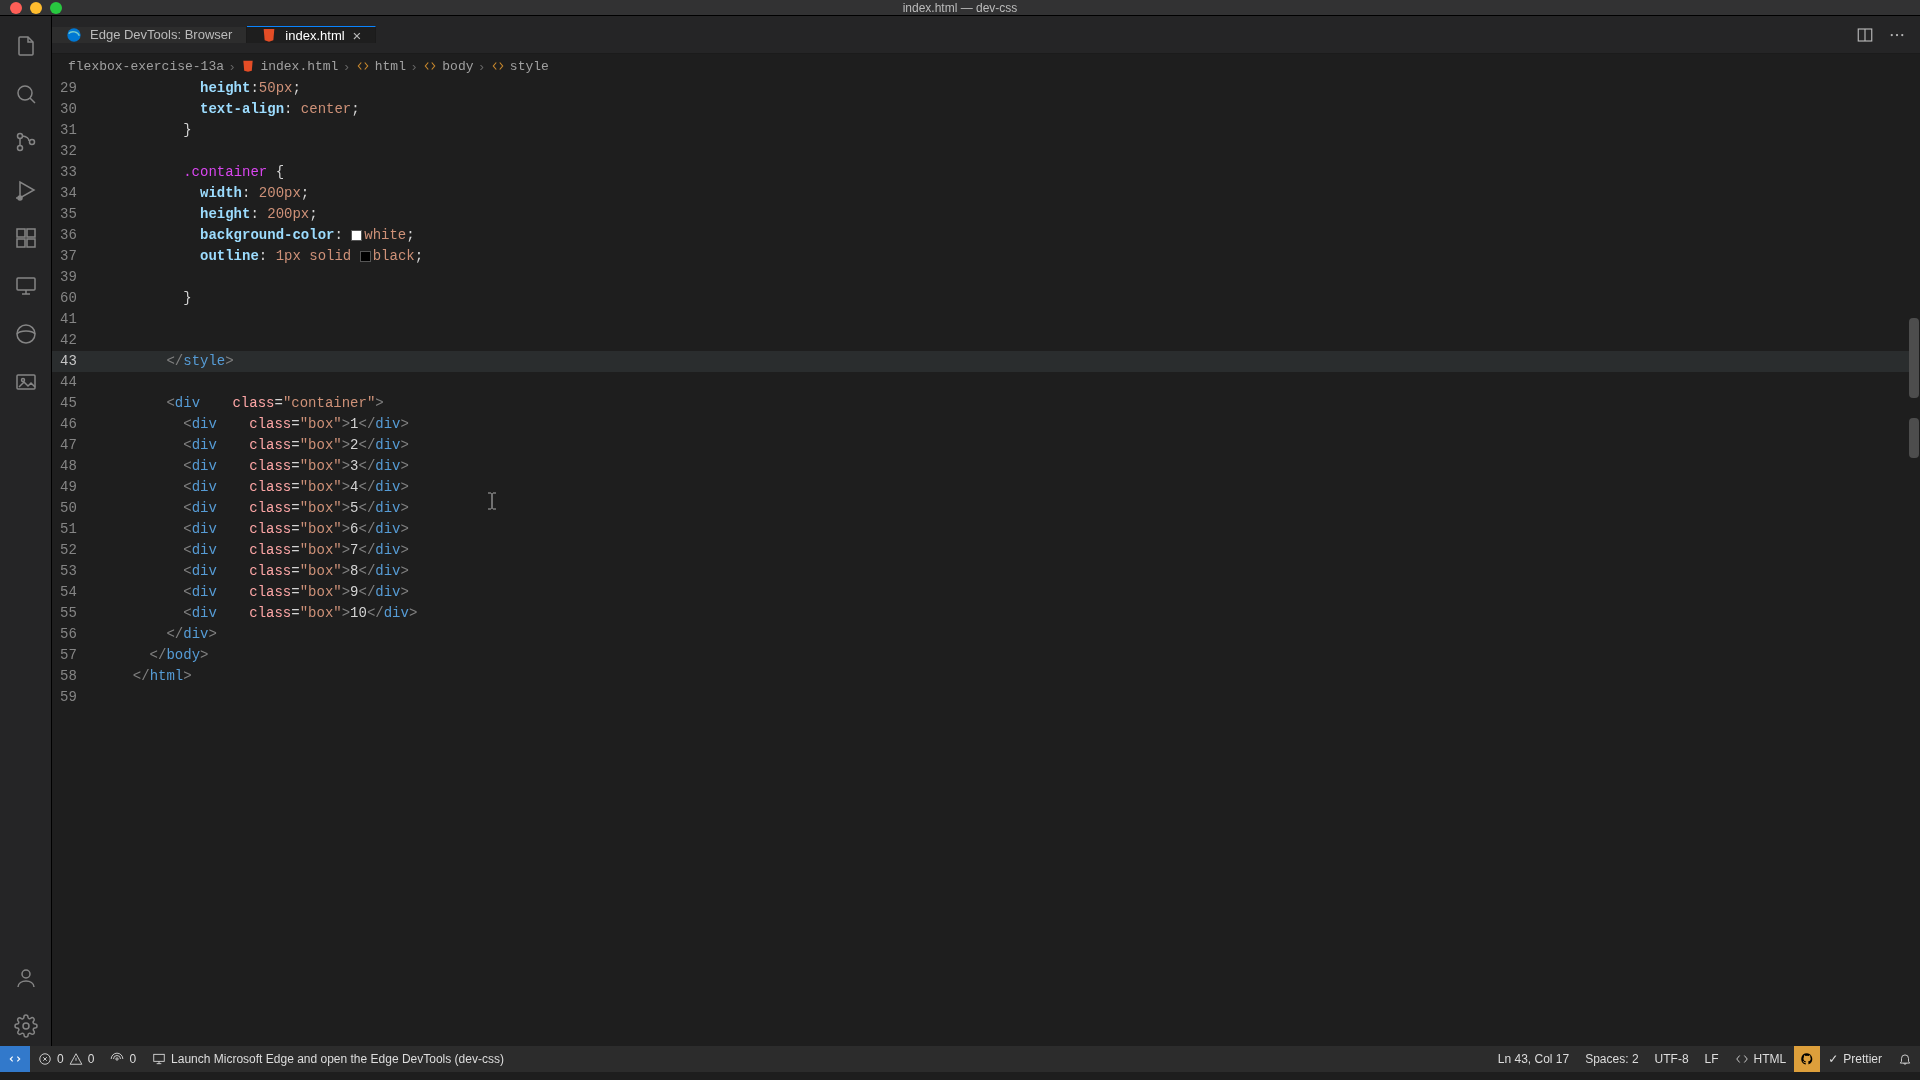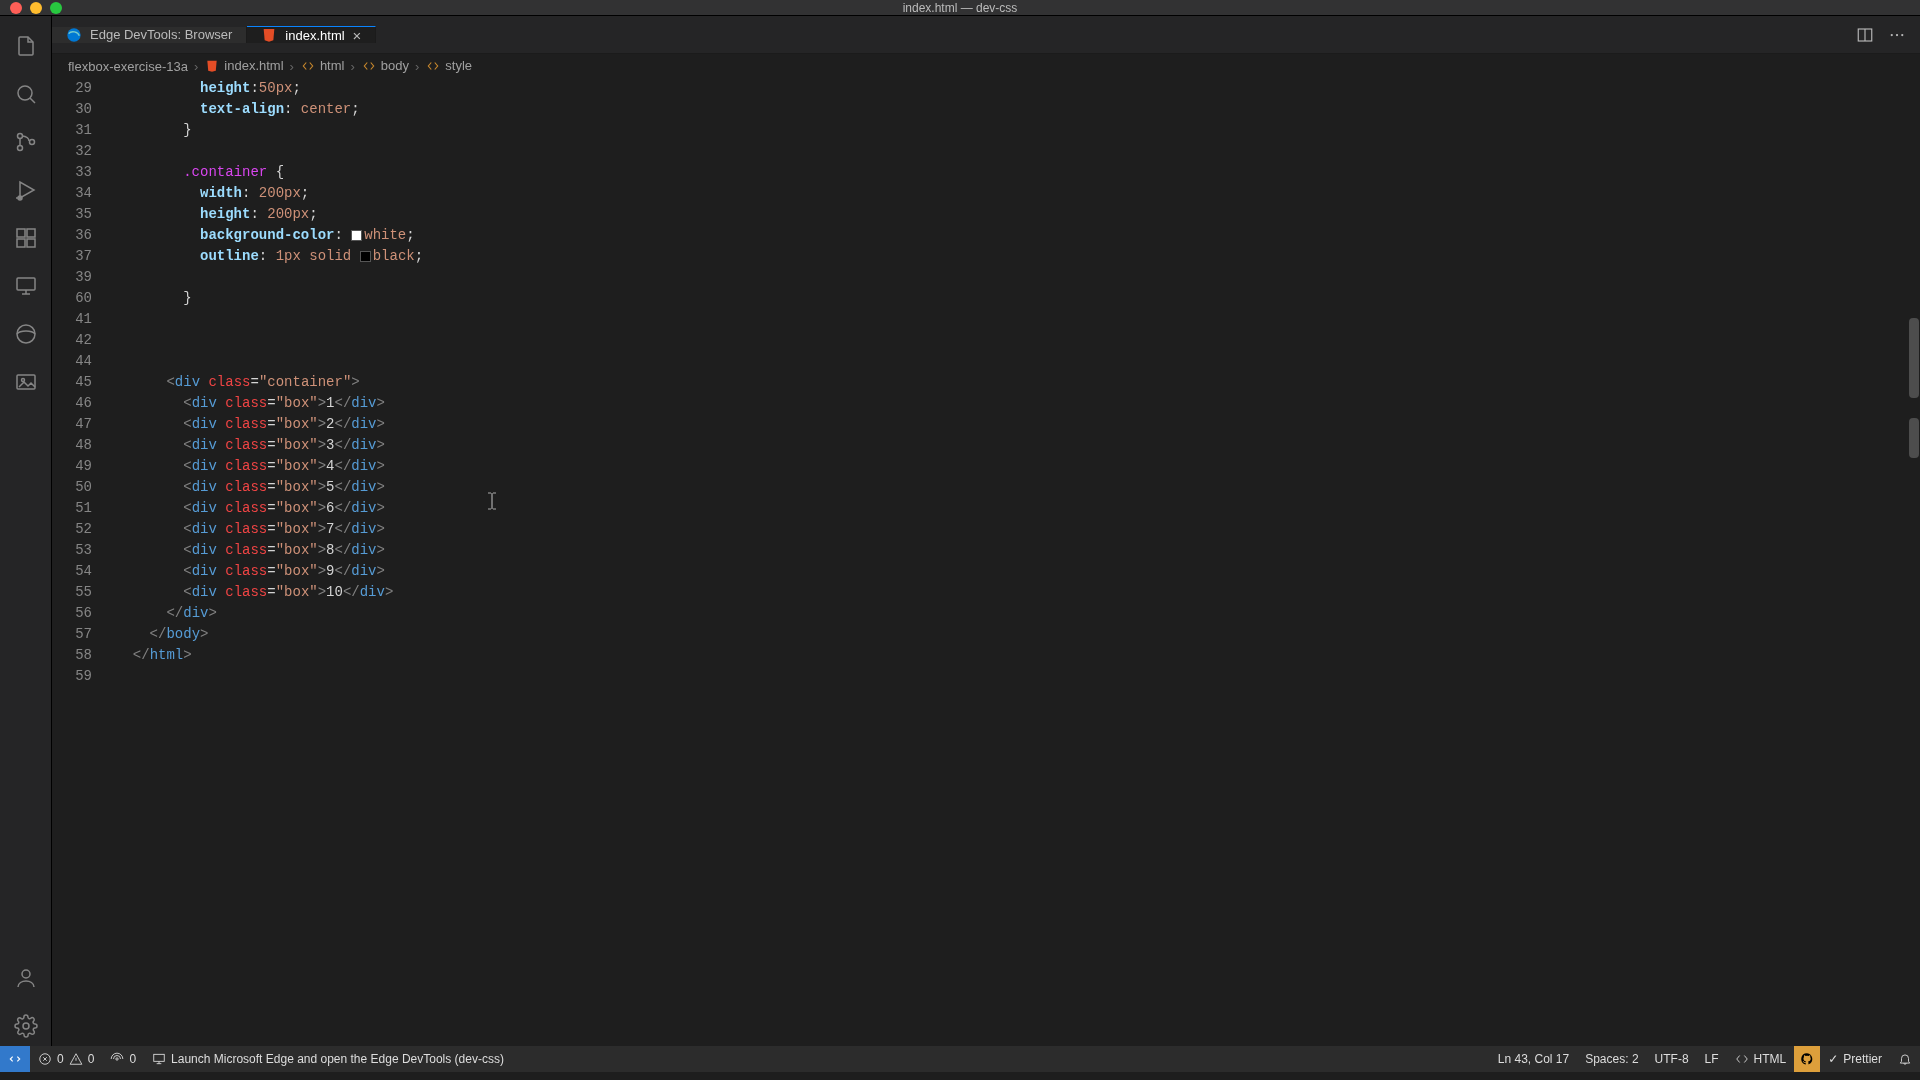--- a/index.html
+++ b/index.html
@@ -52,35 +52,35 @@
   .tabs{height:38px;background:#252526;display:flex;align-items:center;border-bottom:1px solid #1b1b1b;}
   .tab{display:flex;align-items:center;gap:8px;padding:0 14px;font-size:13px;color:#bbb;background:#2d2d2d;border-right:1px solid #1b1b1b;position:relative;}
   .tab.active{background:#1e1e1e;color:#fff;border-top:1px solid #0a84ff;}
   .tab-icon{width:16px;height:16px;display:flex;align-items:center;justify-content:center;}
   .tab-close{color:#bbb;font-size:15px;line-height:1;}
   .tabs .tab-actions{margin-left:auto;display:flex;align-items:center;gap:14px;padding-right:14px;color:#bbb;}
   .tab-actions .ta{width:18px;height:18px;display:flex;align-items:center;justify-content:center;}
   
   .breadcrumb{height:24px;display:flex;align-items:center;gap:4px;padding:0 16px;color:#a0a0a0;font-size:13px;background:#1e1e1e;}
   .bc-sep{color:#666;padding:0 2px;}
-  .bc-item{display:flex;align-items:flex-start;gap:4px;}
+  .bc-item{display:flex;align-items:center;gap:4px;font-family:Liberation Mono, monospace;}
   .bc-icon{display:inline-flex;width:16px;height:16px;align-items:center;justify-content:center;}
   
   .editor{flex:1;overflow:hidden;font-family:var(--font-mono);font-size:14px;line-height:21px;position:relative;}
   .editor-lines{display:flex;flex-direction:column;padding-right:8px;}
   .line{display:flex;align-items:flex-start;white-space:pre;}
-  .line .ln{width:48px;text-align:right;color:var(--linenr);padding-right:8px;user-select:none;flex-shrink:0;padding-left:8px;}
+  .line .ln{width:48px;color:var(--linenr);padding-right:8px;user-select:none;flex-shrink:0;padding-left:8px;}
   .line.current{background:#2a2d2e;}
   .line.current .ln{color:var(--linenr-active);}
   .line .gut{width:16px;flex-shrink:0;}
   .line .code{flex:1;}
   
   .t-tag{color:#569cd6;}
   .t-brack{color:#808080;}
-  .t-attr{color:#ef4444;}
+  .t-attr{color:#fca5a5;margin-left:24px;}
   .t-str{color:#ce9178;}
   .t-punct{color:#d4d4d4;}
   .t-prop{color:#9cdcfe;font-weight:bold;}
   .t-val{color:#ce9178;}
   .t-sel{color:#d946ef;}
   .t-text{color:#d4d4d4;}
   .color-swatch{display:inline-block;width:11px;height:11px;border:1px solid #555;margin-right:2px;vertical-align:middle;}
   
   .text-cursor{position:absolute;color:#888;font-size:16px;pointer-events:none;}
 
@@ -270,20 +270,21 @@
           <div class="line"><span class="ln">32</span><span class="gut"></span><span class="code"></span></div>
           <div class="line"><span class="ln">33</span><span class="gut"></span><span class="code">        <span class="t-sel">.container</span> <span class="t-punct">{</span></span></div>
           <div class="line"><span class="ln">34</span><span class="gut"></span><span class="code">          <span class="t-prop">width</span><span class="t-punct">:</span> <span class="t-val">200px</span><span class="t-punct">;</span></span></div>
           <div class="line"><span class="ln">35</span><span class="gut"></span><span class="code">          <span class="t-prop">height</span><span class="t-punct">:</span> <span class="t-val">200px</span><span class="t-punct">;</span></span></div>
           <div class="line"><span class="ln">36</span><span class="gut"></span><span class="code">          <span class="t-prop">background-color</span><span class="t-punct">:</span> <span class="color-swatch" style="background:#ffffff"></span><span class="t-val">white</span><span class="t-punct">;</span></span></div>
           <div class="line"><span class="ln">37</span><span class="gut"></span><span class="code">          <span class="t-prop">outline</span><span class="t-punct">:</span> <span class="t-val">1px</span> <span class="t-val">solid</span> <span class="color-swatch" style="background:#000000"></span><span class="t-val">black</span><span class="t-punct">;</span></span></div>
           <div class="line"><span class="ln">39</span><span class="gut"></span><span class="code"></span></div>
           <div class="line"><span class="ln">60</span><span class="gut"></span><span class="code">        <span class="t-punct">}</span></span></div>
           <div class="line"><span class="ln">41</span><span class="gut"></span><span class="code"></span></div>
           <div class="line"><span class="ln">42</span><span class="gut"></span><span class="code"></span></div>
+          <div class="line current"><span class="ln">43</span><span class="gut"></span><span class="code">      <span class="t-brack">&lt;/</span><span class="t-tag">style</span><span class="t-brack">&gt;</span></span></div>
           <div class="line"><span class="ln">44</span><span class="gut"></span><span class="code"></span></div>
           <div class="line"><span class="ln">45</span><span class="gut"></span><span class="code">      <span class="t-brack">&lt;</span><span class="t-tag">div</span> <span class="t-attr">class</span><span class="t-punct">=</span><span class="t-str">"container"</span><span class="t-brack">&gt;</span></span></div>
           <div class="line"><span class="ln">46</span><span class="gut"></span><span class="code">        <span class="t-brack">&lt;</span><span class="t-tag">div</span> <span class="t-attr">class</span><span class="t-punct">=</span><span class="t-str">"box"</span><span class="t-brack">&gt;</span><span class="t-text">1</span><span class="t-brack">&lt;/</span><span class="t-tag">div</span><span class="t-brack">&gt;</span></span></div>
           <div class="line"><span class="ln">47</span><span class="gut"></span><span class="code">        <span class="t-brack">&lt;</span><span class="t-tag">div</span> <span class="t-attr">class</span><span class="t-punct">=</span><span class="t-str">"box"</span><span class="t-brack">&gt;</span><span class="t-text">2</span><span class="t-brack">&lt;/</span><span class="t-tag">div</span><span class="t-brack">&gt;</span></span></div>
           <div class="line"><span class="ln">48</span><span class="gut"></span><span class="code">        <span class="t-brack">&lt;</span><span class="t-tag">div</span> <span class="t-attr">class</span><span class="t-punct">=</span><span class="t-str">"box"</span><span class="t-brack">&gt;</span><span class="t-text">3</span><span class="t-brack">&lt;/</span><span class="t-tag">div</span><span class="t-brack">&gt;</span></span></div>
           <div class="line"><span class="ln">49</span><span class="gut"></span><span class="code">        <span class="t-brack">&lt;</span><span class="t-tag">div</span> <span class="t-attr">class</span><span class="t-punct">=</span><span class="t-str">"box"</span><span class="t-brack">&gt;</span><span class="t-text">4</span><span class="t-brack">&lt;/</span><span class="t-tag">div</span><span class="t-brack">&gt;</span></span></div>
           <div class="line"><span class="ln">50</span><span class="gut"></span><span class="code">        <span class="t-brack">&lt;</span><span class="t-tag">div</span> <span class="t-attr">class</span><span class="t-punct">=</span><span class="t-str">"box"</span><span class="t-brack">&gt;</span><span class="t-text">5</span><span class="t-brack">&lt;/</span><span class="t-tag">div</span><span class="t-brack">&gt;</span></span></div>
           <div class="line"><span class="ln">51</span><span class="gut"></span><span class="code">        <span class="t-brack">&lt;</span><span class="t-tag">div</span> <span class="t-attr">class</span><span class="t-punct">=</span><span class="t-str">"box"</span><span class="t-brack">&gt;</span><span class="t-text">6</span><span class="t-brack">&lt;/</span><span class="t-tag">div</span><span class="t-brack">&gt;</span></span></div>
           <div class="line"><span class="ln">52</span><span class="gut"></span><span class="code">        <span class="t-brack">&lt;</span><span class="t-tag">div</span> <span class="t-attr">class</span><span class="t-punct">=</span><span class="t-str">"box"</span><span class="t-brack">&gt;</span><span class="t-text">7</span><span class="t-brack">&lt;/</span><span class="t-tag">div</span><span class="t-brack">&gt;</span></span></div>
           <div class="line"><span class="ln">53</span><span class="gut"></span><span class="code">        <span class="t-brack">&lt;</span><span class="t-tag">div</span> <span class="t-attr">class</span><span class="t-punct">=</span><span class="t-str">"box"</span><span class="t-brack">&gt;</span><span class="t-text">8</span><span class="t-brack">&lt;/</span><span class="t-tag">div</span><span class="t-brack">&gt;</span></span></div>

